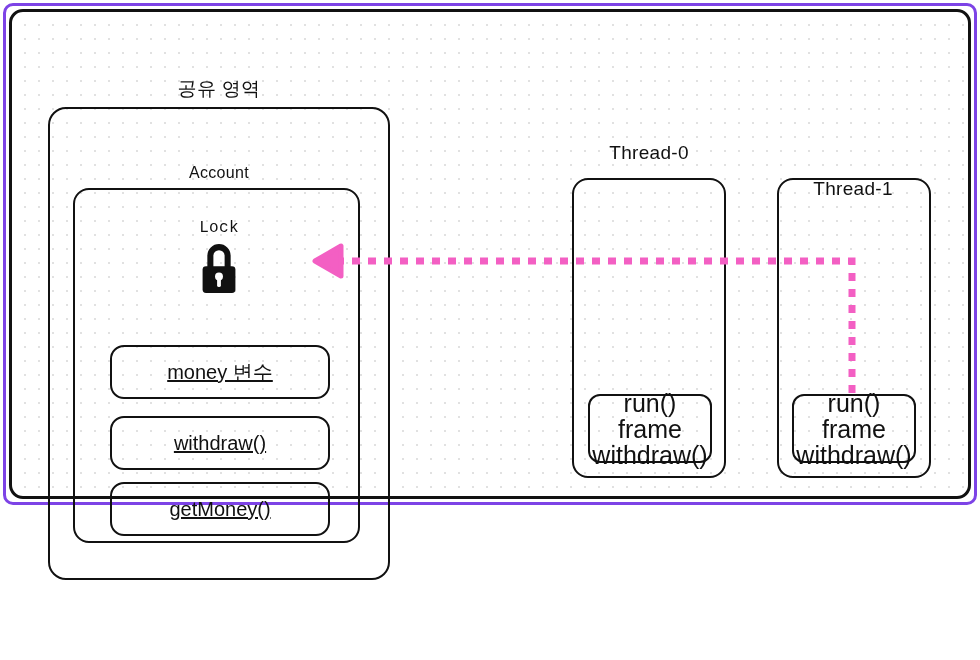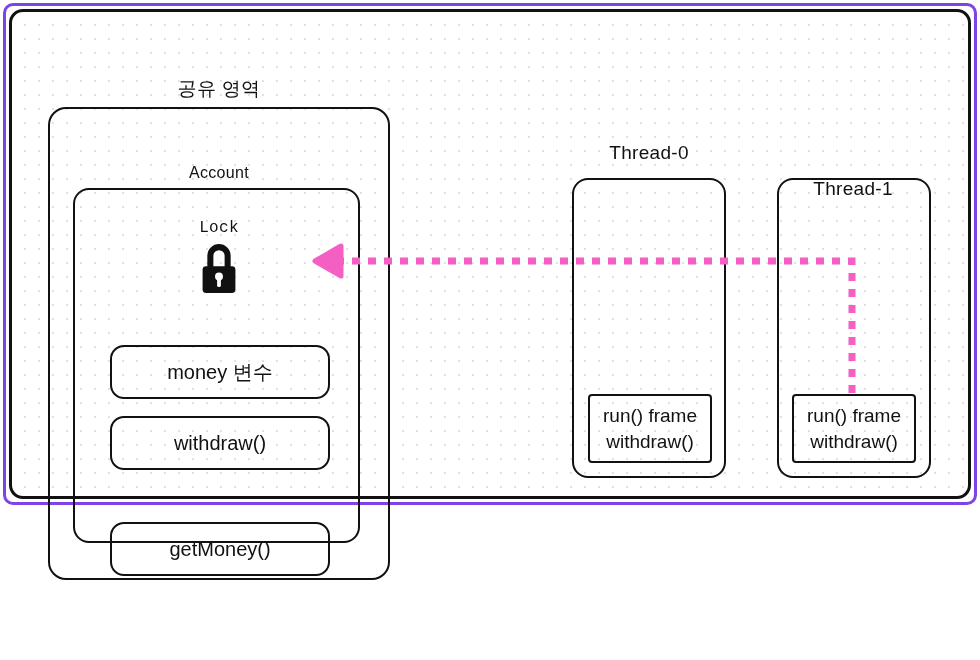--- a/index.html
+++ b/index.html
@@ -57,41 +57,42 @@
 
   
   .member-box {
     position: absolute;
     left: 110px; width: 220px; height: 54px;
     border: 2.6px solid #111111;
     border-radius: 14px;
     box-sizing: border-box;
     display: flex; align-items: center; justify-content: center;
     font-size: 20px;
+    text-decoration: underline;
   }
   .member-money    { top: 345px; }
   .member-withdraw { top: 416px; }
-  .member-getmoney { top: 482px; margin-top: 40px; }
+  .member-getmoney { top: 482px; }
 
   
   .thread-box     { top: 178px; width: 154px; height: 300px; }
   .thread0-box    { left: 572px; }
   .thread1-box    { left: 777px; }
   .thread0-label  { left: 649px; top: 142px; font-size: 19px; }
   .thread1-label  { left: 853px; top: 142px; font-size: 19px; margin-top: 36px; }
 
   .run-frame-box {
     position: absolute;
     top: 394px; width: 124px; height: 69px;
     border: 2.8px solid #111111;
-    border-radius: 4px;
+    border-radius: 12px;
     box-sizing: border-box;
     display: flex; flex-direction: column;
     align-items: center; justify-content: center;
-    font-size: 19px; line-height: 26px;
+    font-size: 25px; line-height: 26px;
     text-align: center;
   }
   .run-frame-0 { left: 588px; }
   .run-frame-1 { left: 792px; }
 
   .arrow-overlay {
     position: absolute; inset: 0;
     width: 980px; height: 660px;
     pointer-events: none;
     z-index: 6;

